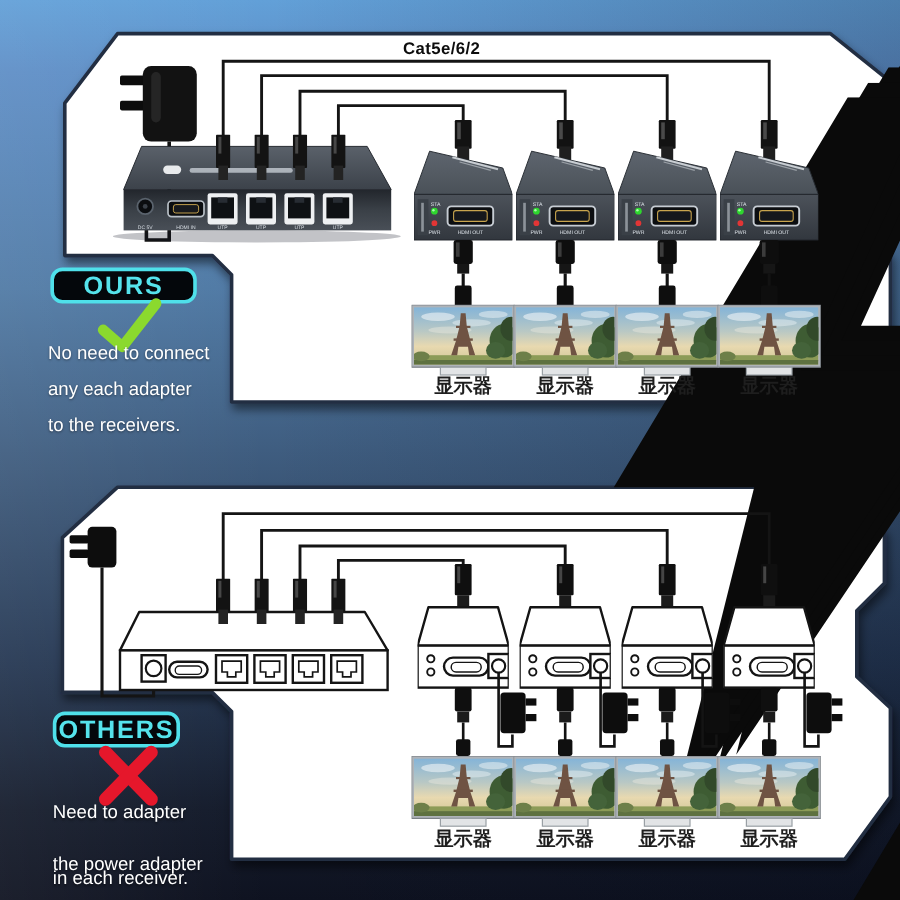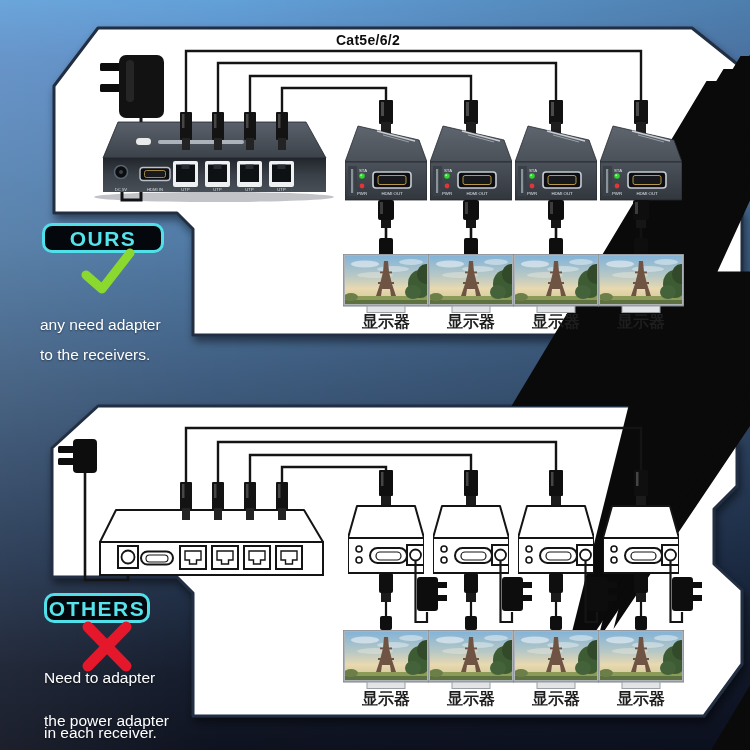--- a/index.html
+++ b/index.html
@@ -287,21 +287,22 @@
     <use href="#sym-monitor" x="598" y="630" width="86" height="60"></use>
   </g>
 </svg>
 
 <div class="overlay cat-label">Cat5e/6/2</div>
 
 <div class="overlay badge badge-ours">OURS</div>
 <svg class="overlay" style="left:78px;top:247px;" width="58" height="52" viewBox="0 0 58 52">
   <path d="M8,28 L24,42 L52,6" fill="none" stroke="#8bd92e" stroke-width="9" stroke-linecap="round" stroke-linejoin="round"></path>
 </svg>
-<div class="overlay desc" style="left:40px;top:316px;">any need adapter</div>
+<div class="overlay desc" style="left:40px;top:286px;">No need to connect</div>
+<div class="overlay desc" style="left:40px;top:316px;">any each adapter</div>
 <div class="overlay desc" style="left:40px;top:346px;">to the receivers.</div>
 
 <div class="overlay badge badge-others">OTHERS</div>
 <svg class="overlay" style="left:76px;top:620px;" width="62" height="52" viewBox="0 0 62 52">
   <path d="M12,7 L50,46" fill="none" stroke="#e5172b" stroke-width="11" stroke-linecap="round"></path>
   <path d="M50,7 L12,46" fill="none" stroke="#e5172b" stroke-width="11" stroke-linecap="round"></path>
 </svg>
 <div class="overlay desc" style="left:44px;top:669px;">Need to adapter</div>
 <div class="overlay desc" style="left:44px;top:712px;">the power adapter</div>
 <div class="overlay desc" style="left:44px;top:724px;">in each receiver.</div>

